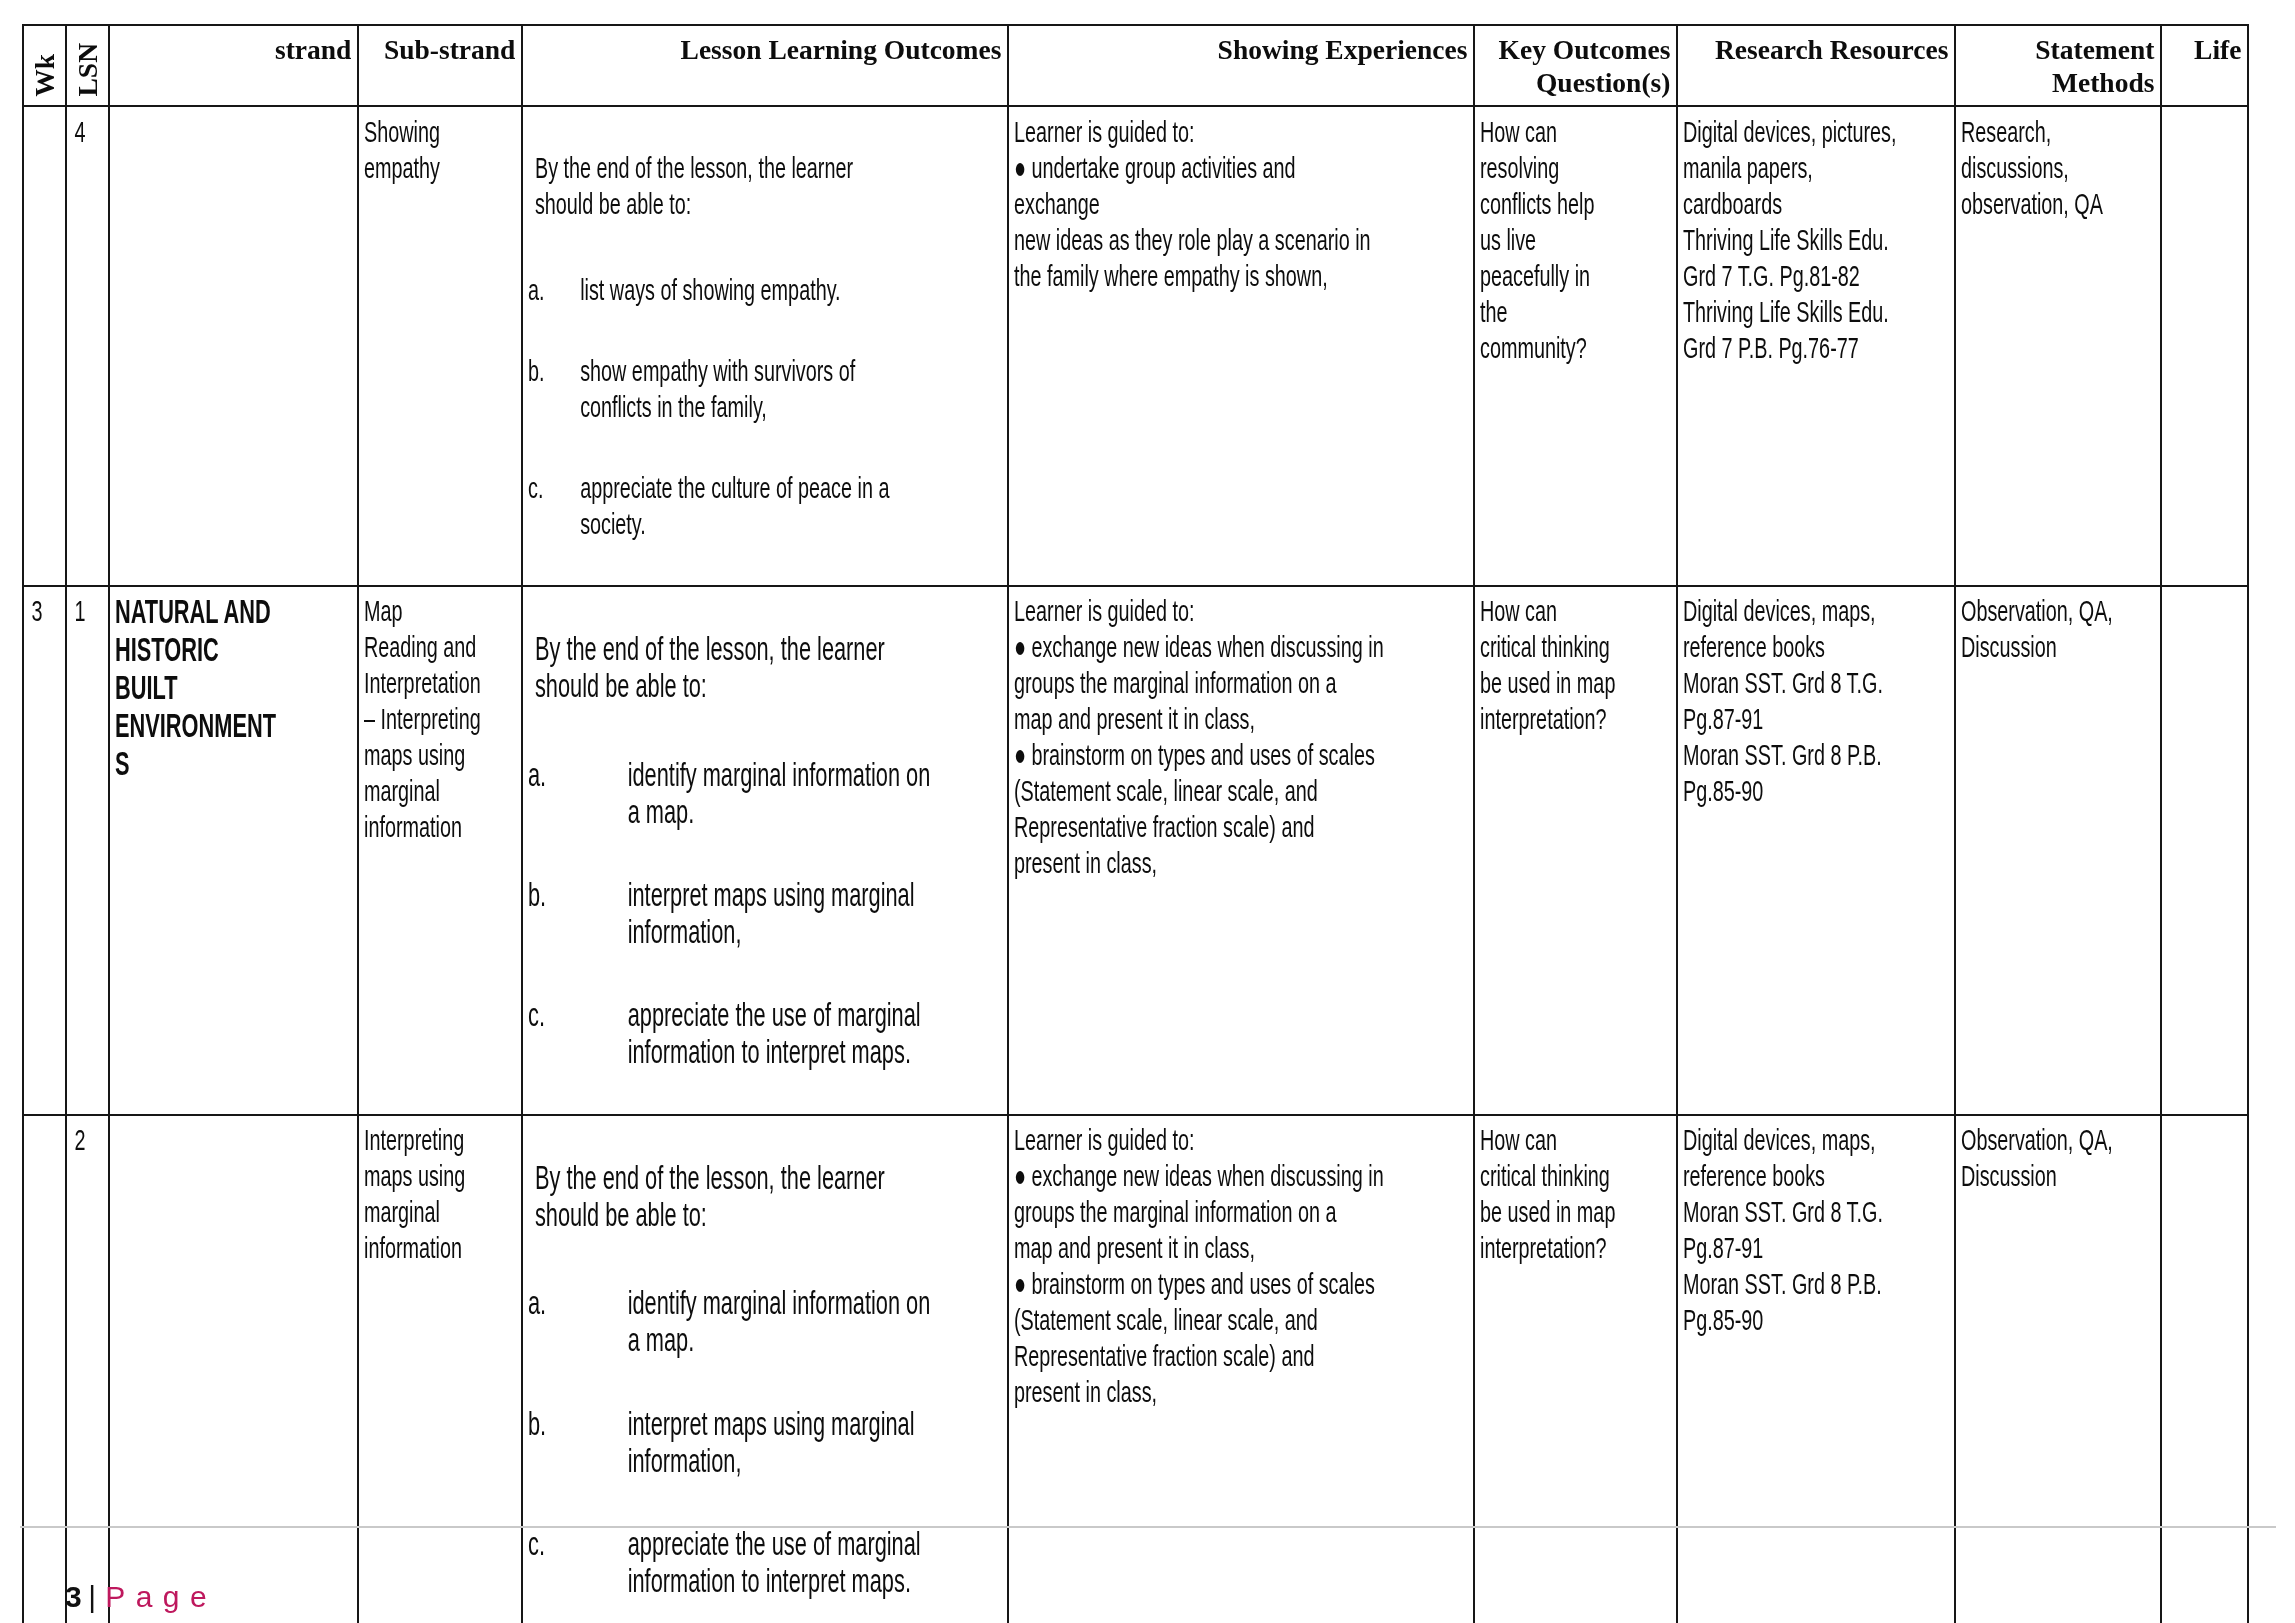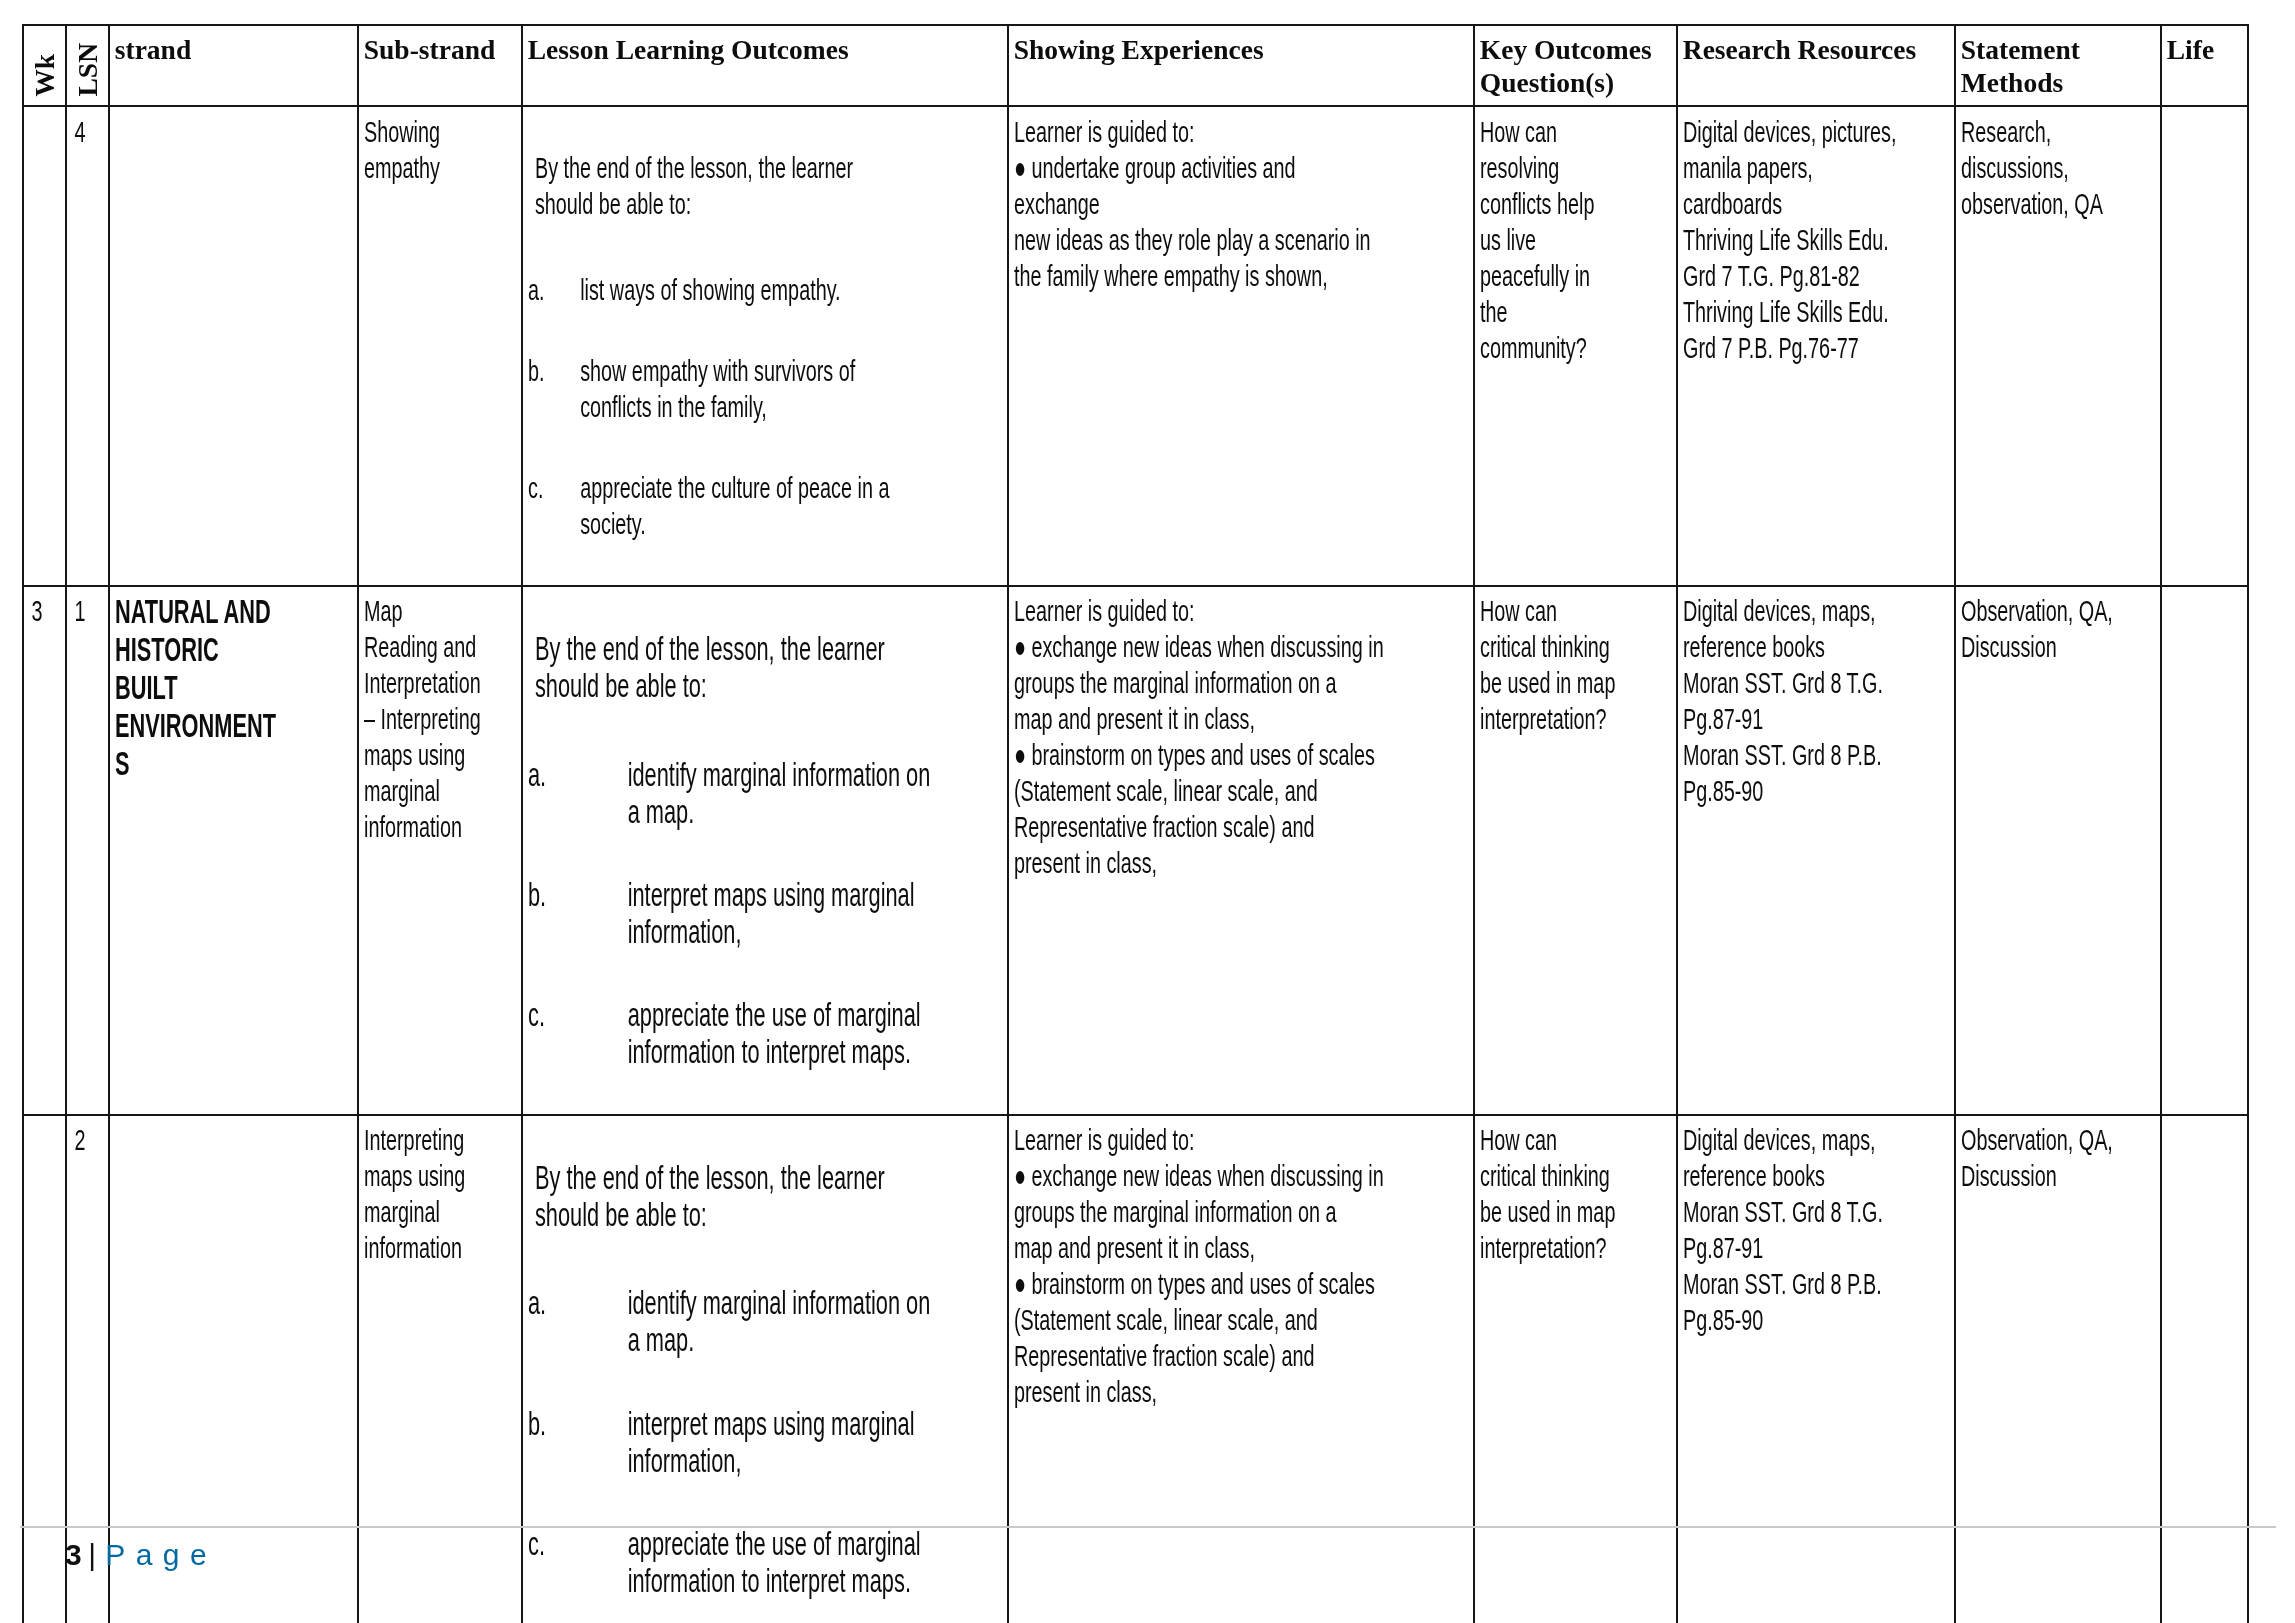--- a/index.html
+++ b/index.html
@@ -7,21 +7,21 @@
     position:relative; width:2295px; height:1623px; background:#ffffff;
     font-family:"Liberation Sans", sans-serif; color:#111111; overflow:hidden;
   }
   table.sow {
     position:absolute; left:21.6px; top:24px; width:2225px;
     border-collapse:collapse; table-layout:fixed;
   }
   table.sow td, table.sow th {
     border:2px solid #161616; vertical-align:top; padding:6.5px 5.2px; overflow:hidden;
   }
-  th { text-align:left; font-weight:bold; }
+  th { text-align:right; font-weight:bold; }
   .serifh {
     font-family:"Liberation Serif", serif; font-weight:bold;
     font-size:27.5px; line-height:33px; white-space:pre-line; color:#0d0d0d;
   }
   .vcell { vertical-align:bottom !important; }
   .vh {
     writing-mode:vertical-rl; transform:rotate(180deg);
     font-family:"Liberation Serif", serif; font-weight:bold; font-size:27.5px; color:#0d0d0d;
   }
   
@@ -40,21 +40,21 @@
   tbody tr:nth-child(n+2) .om { flex-basis:151px; }
   .footer-rule {
     position:absolute; left:19.6px; top:1526px; width:2256px; height:2px; background:#c9c9c9;
   }
   .footer-text {
     position:absolute; left:65px; top:1538px; font-size:30px; line-height:34px;
     display:flex; align-items:baseline;
   }
   .fp-num { font-weight:bold; color:#111111; }
   .fp-sep { color:#111111; margin:0 9.2px 0 6.5px; font-weight:normal; }
-  .fp-label { color:#0369a1; letter-spacing:10.5px; }
+  .fp-label { color:#be185d; letter-spacing:10.5px;margin-top:42px; }
 </style>
 </head>
 <body>
 
 <div class="page">
 
   <table class="sow">
     <colgroup>
       <col style="width:43px">
         <col style="width:43px">

